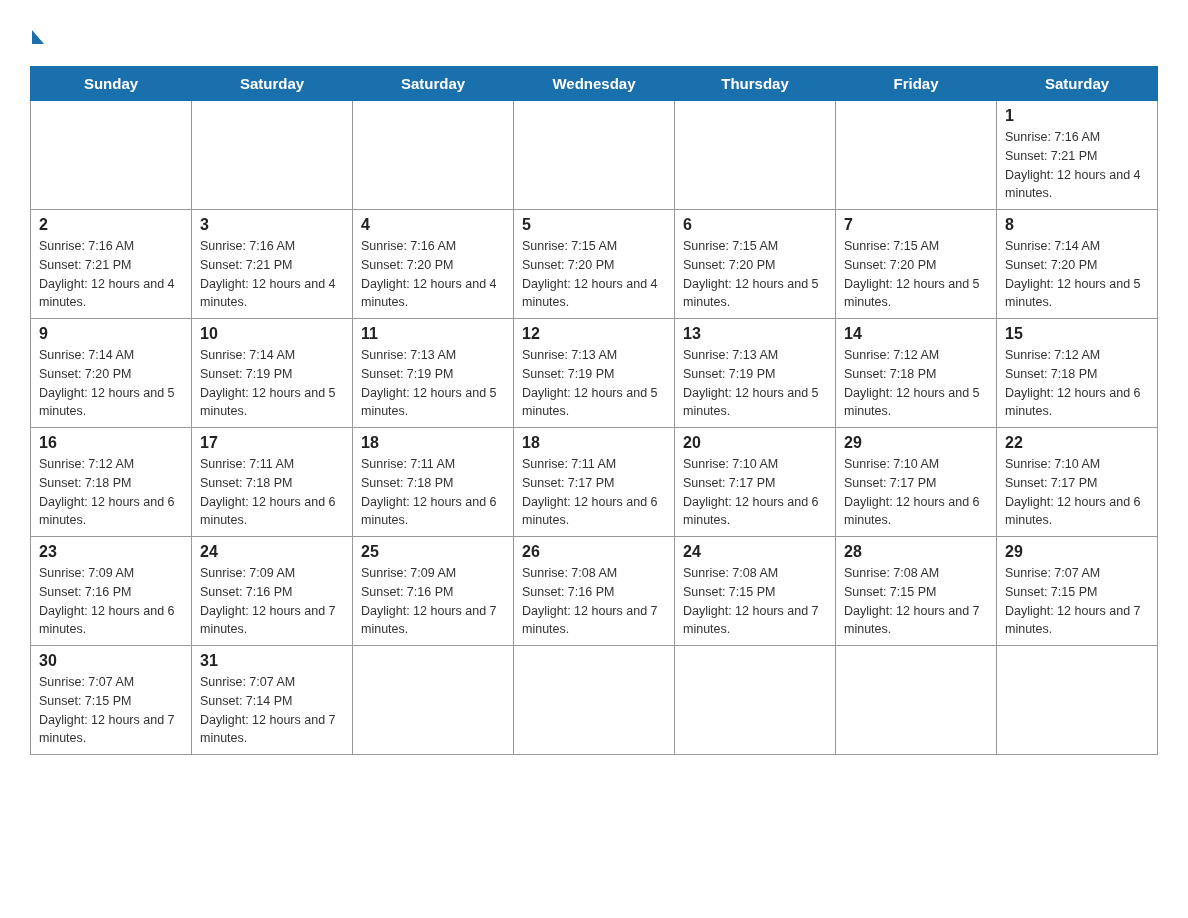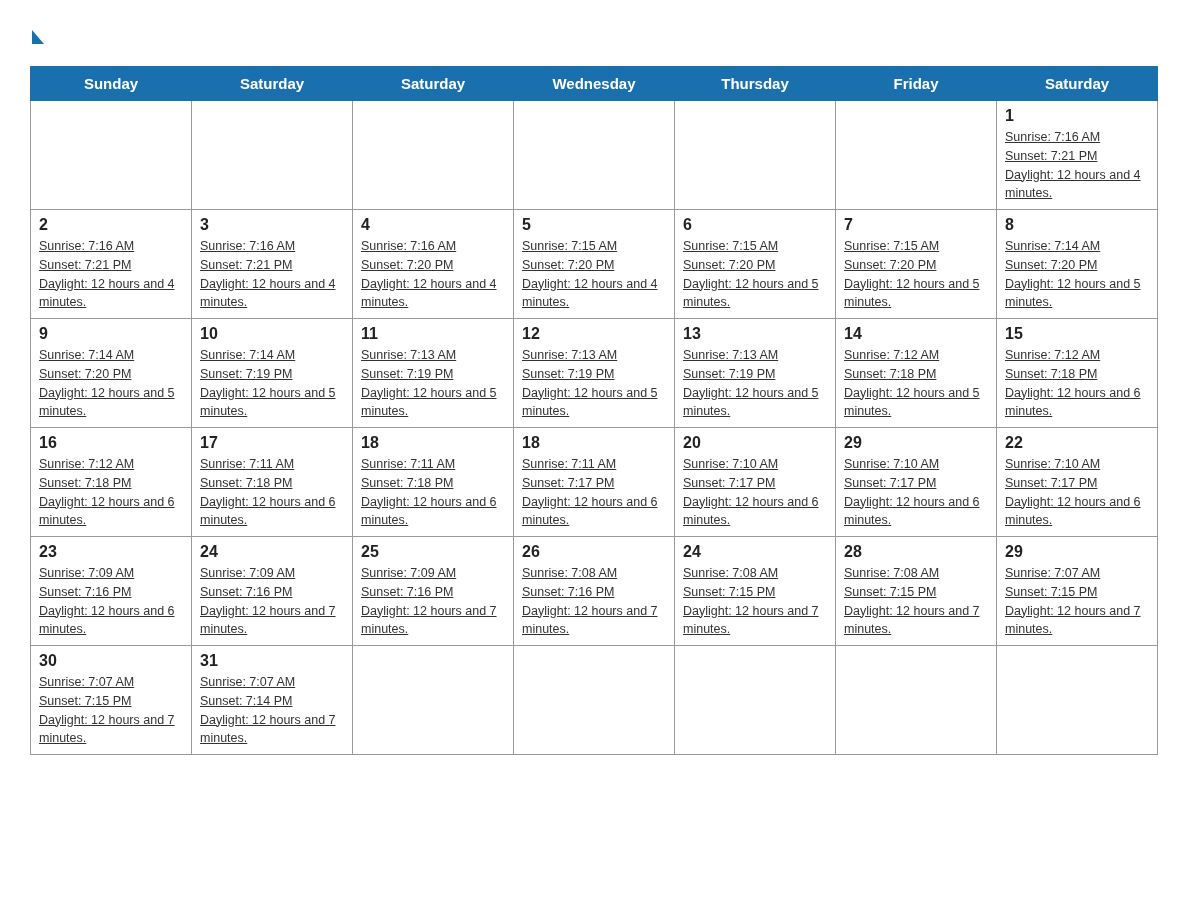--- a/index.html
+++ b/index.html
@@ -111,21 +111,20 @@
       font-weight: bold;
       color: #222;
       display: block;
       margin-bottom: 3px;
     }
 
     .day-info {
       font-size: 12.5px;
       color: #333;
       line-height: 1.5;
-      text-decoration: underline;
     }
 
     .empty-cell {
       background: #fff;
     }
 
     tr:nth-child(even) td {
       background: #fff;
     }
   </style>

